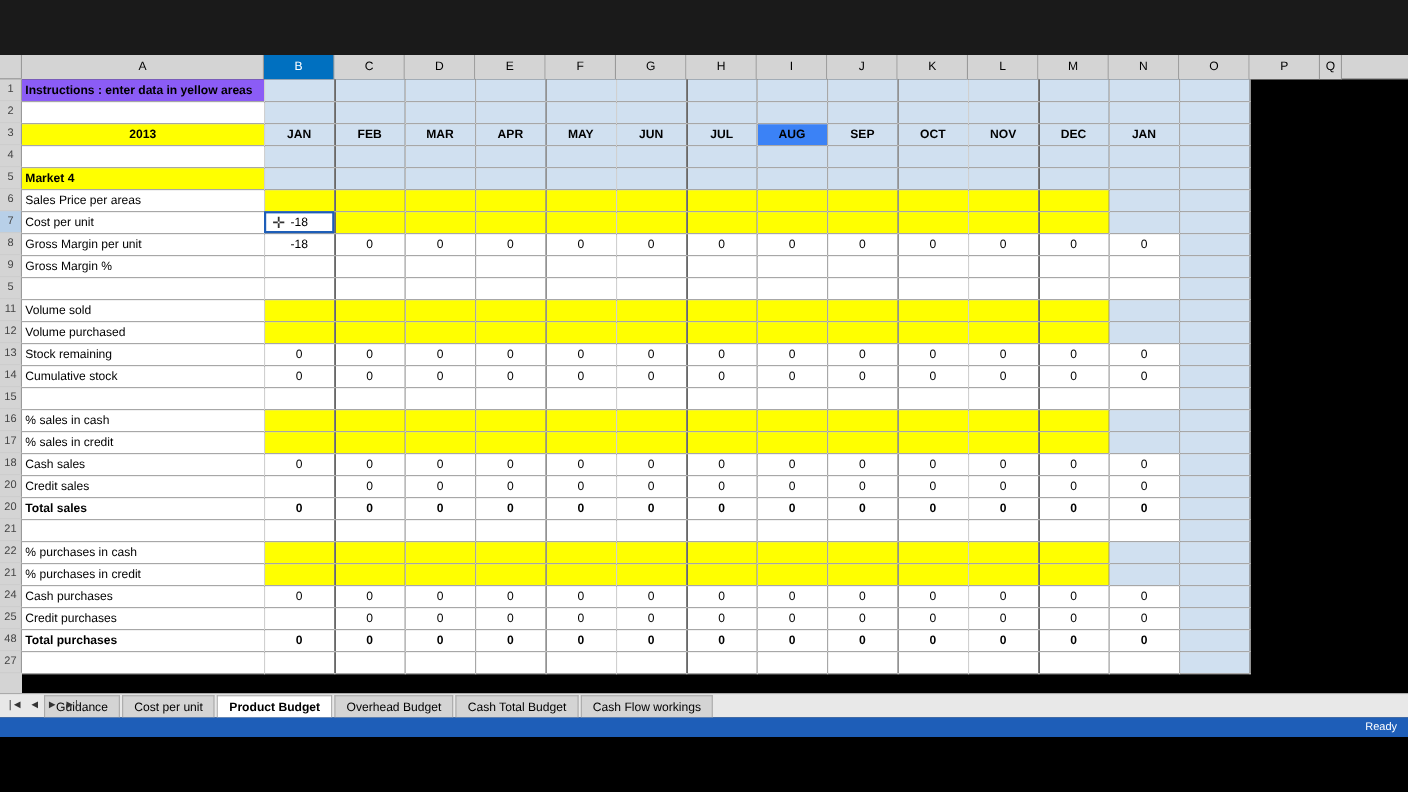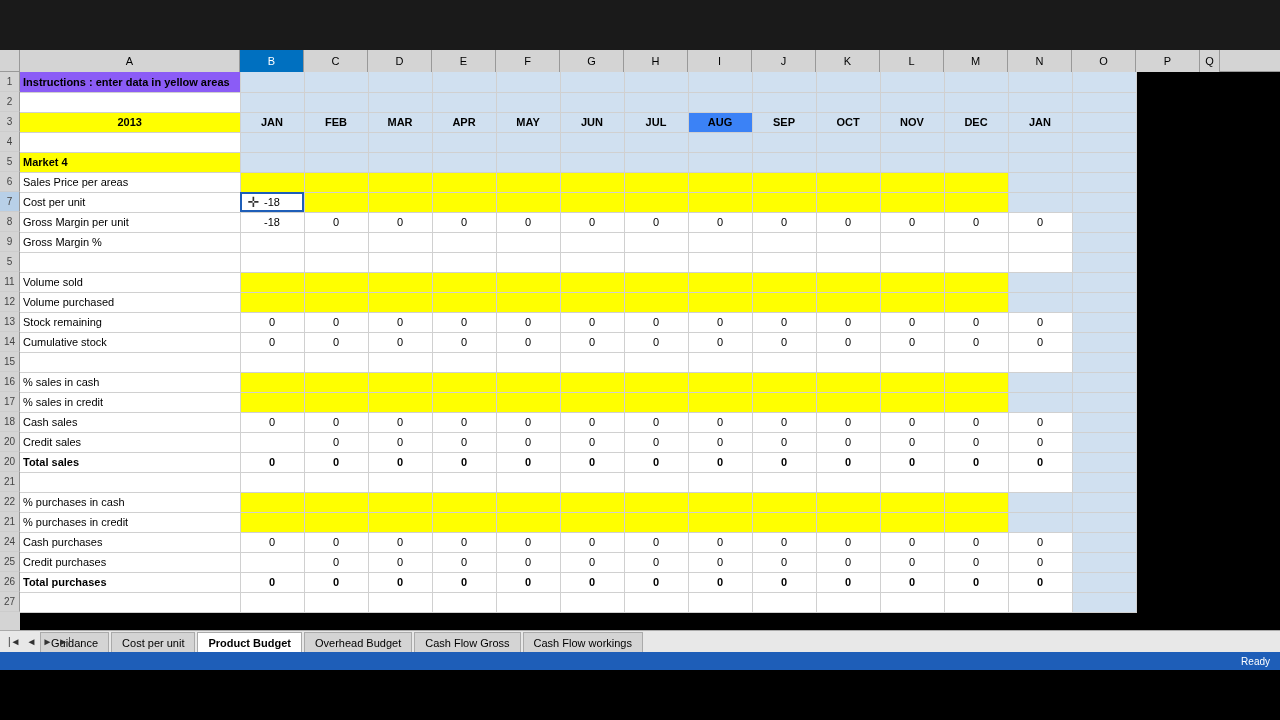--- a/index.html
+++ b/index.html
@@ -206,21 +206,21 @@
       <div class="row-num">16</div>
       <div class="row-num">17</div>
       <div class="row-num">18</div>
       <div class="row-num">20</div>
       <div class="row-num">20</div>
       <div class="row-num">21</div>
       <div class="row-num">22</div>
       <div class="row-num">21</div>
       <div class="row-num">24</div>
       <div class="row-num">25</div>
-      <div class="row-num">26</div>
+      <div class="row-num">48</div>
       <div class="row-num">27</div>
     </div>
 
     <div class="grid-scroll">
       <table>
 
         <tbody>
             <tr>
           <td class="label-col bold" style="background:#8b5cf6;" colspan="1">Instructions : enter data in yellow areas</td>
           <td class="data-col" style="background:#d0e0f0;"></td>
@@ -720,21 +720,21 @@
     <div style="position:absolute;left:5px;bottom:0;display:flex;align-items:center;height:22px;">
       <span class="nav-arr">|◄</span>
       <span class="nav-arr">◄</span>
       <span class="nav-arr">►</span>
       <span class="nav-arr">►|</span>
     </div>
     <div class="tab">Guidance</div>
     <div class="tab">Cost per unit</div>
     <div class="tab active">Product Budget</div>
     <div class="tab">Overhead Budget</div>
-    <div class="tab">Cash Flow Gross</div>
+    <div class="tab">Cash Total Budget</div>
     <div class="tab">Cash Flow workings</div>
   </div>
 
   <div class="status-bar">
     <span style="color:#fff;font-size:10px;">Ready</span>
   </div>
 
   <div class="bottom-black"></div>
 </div>
 

